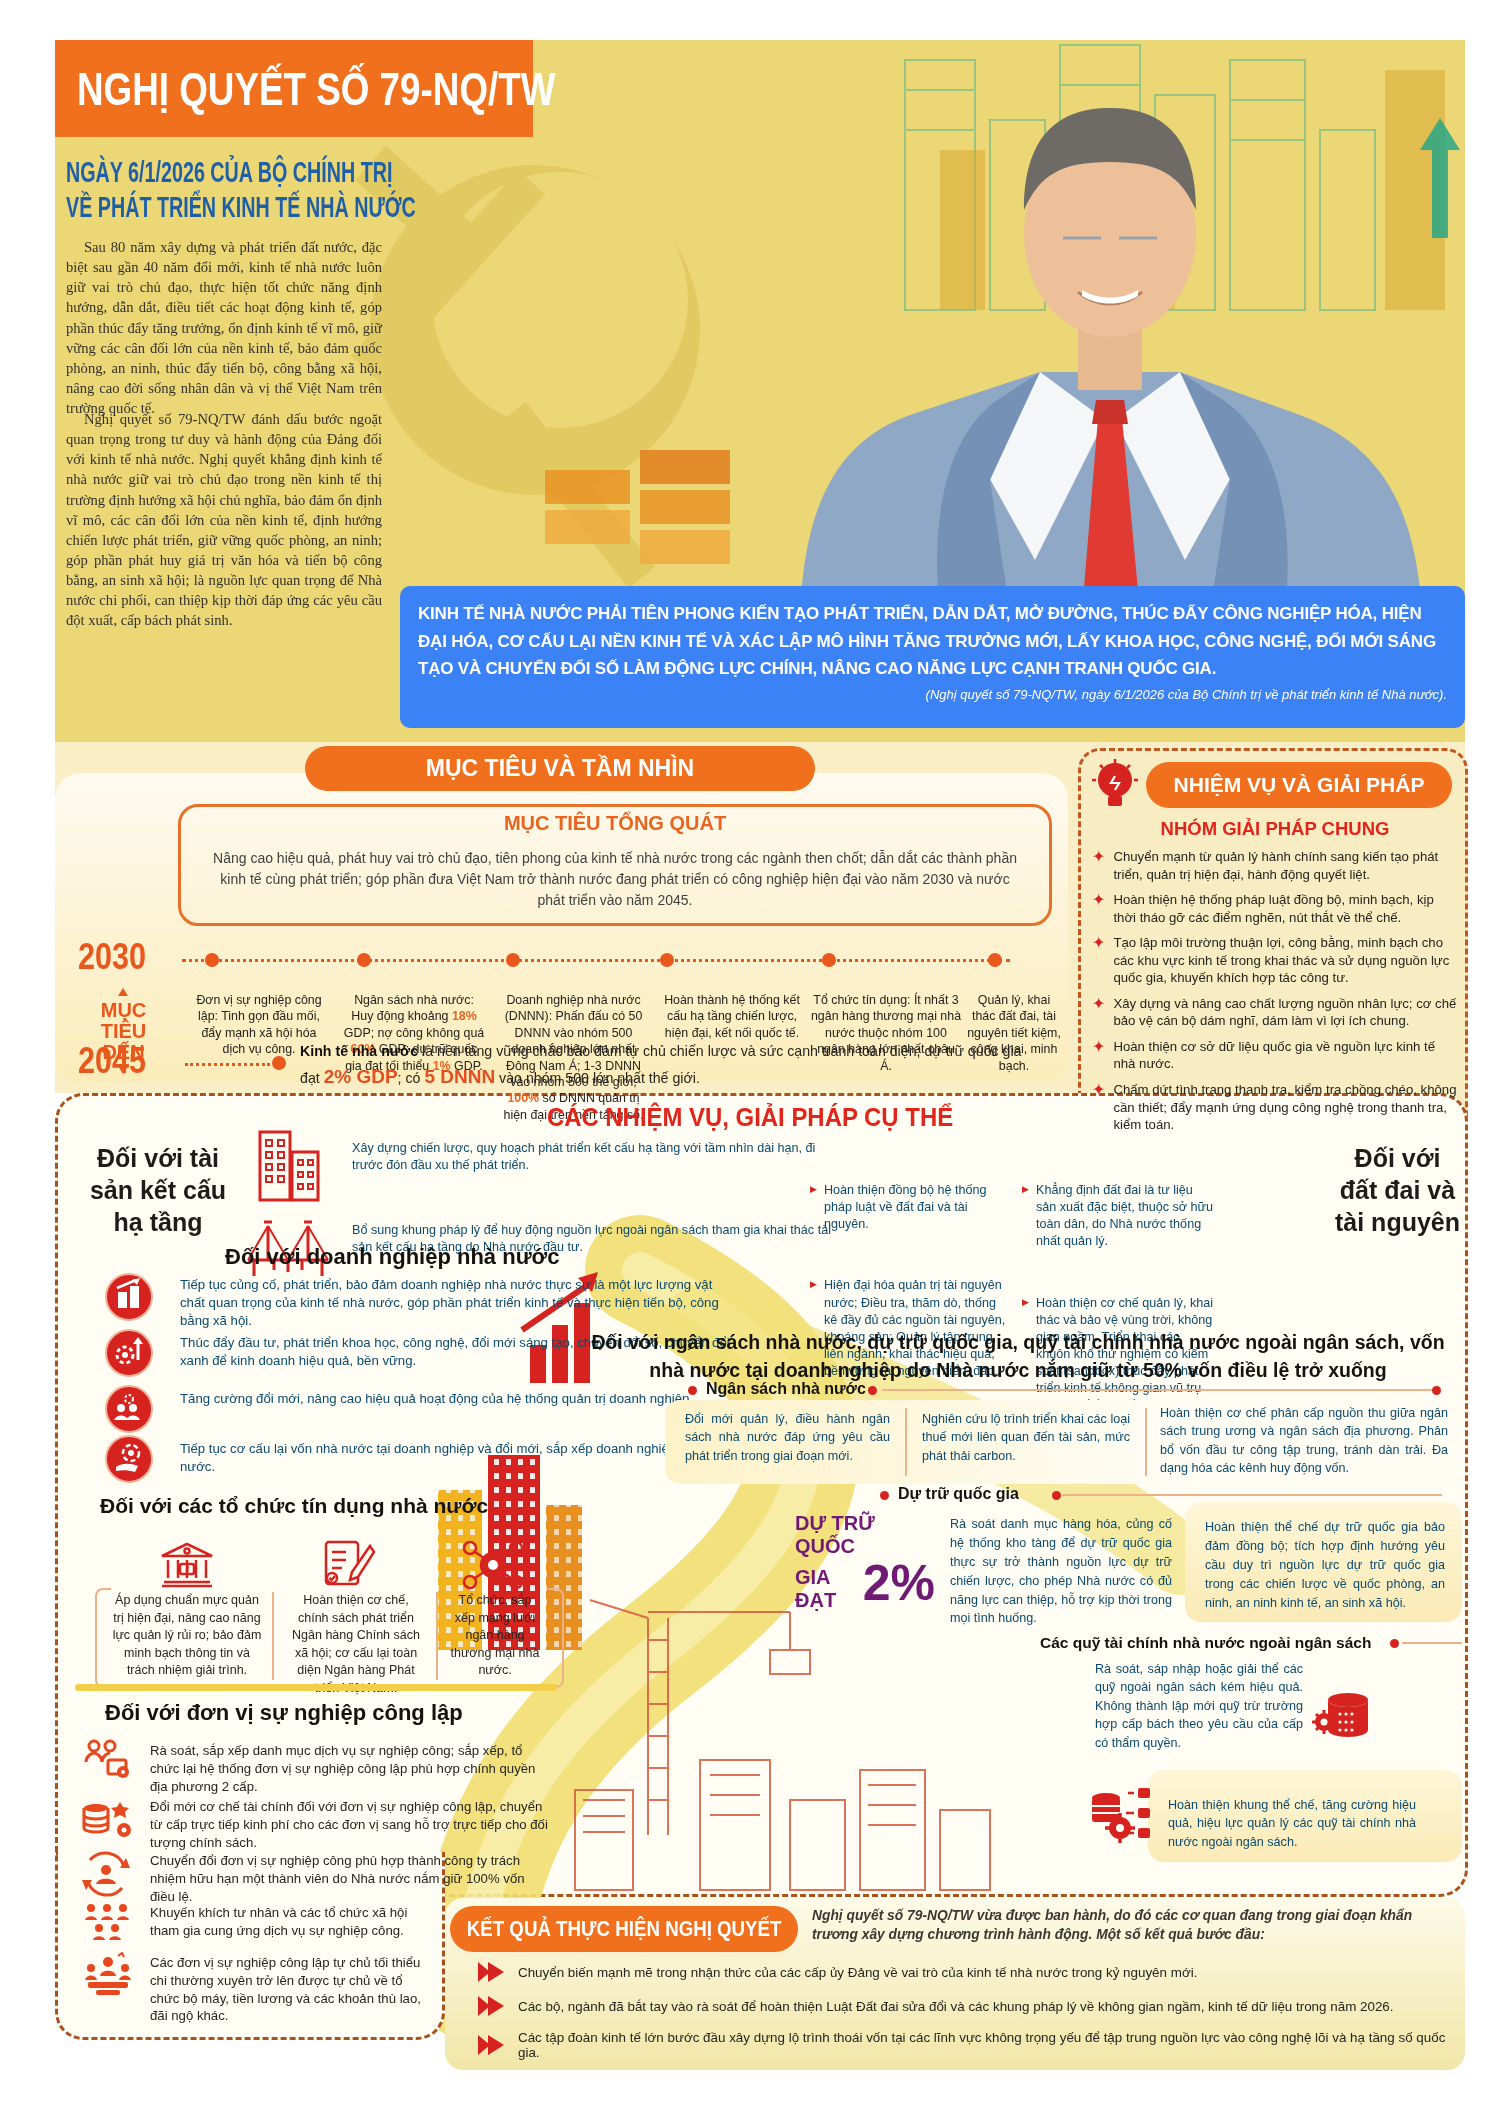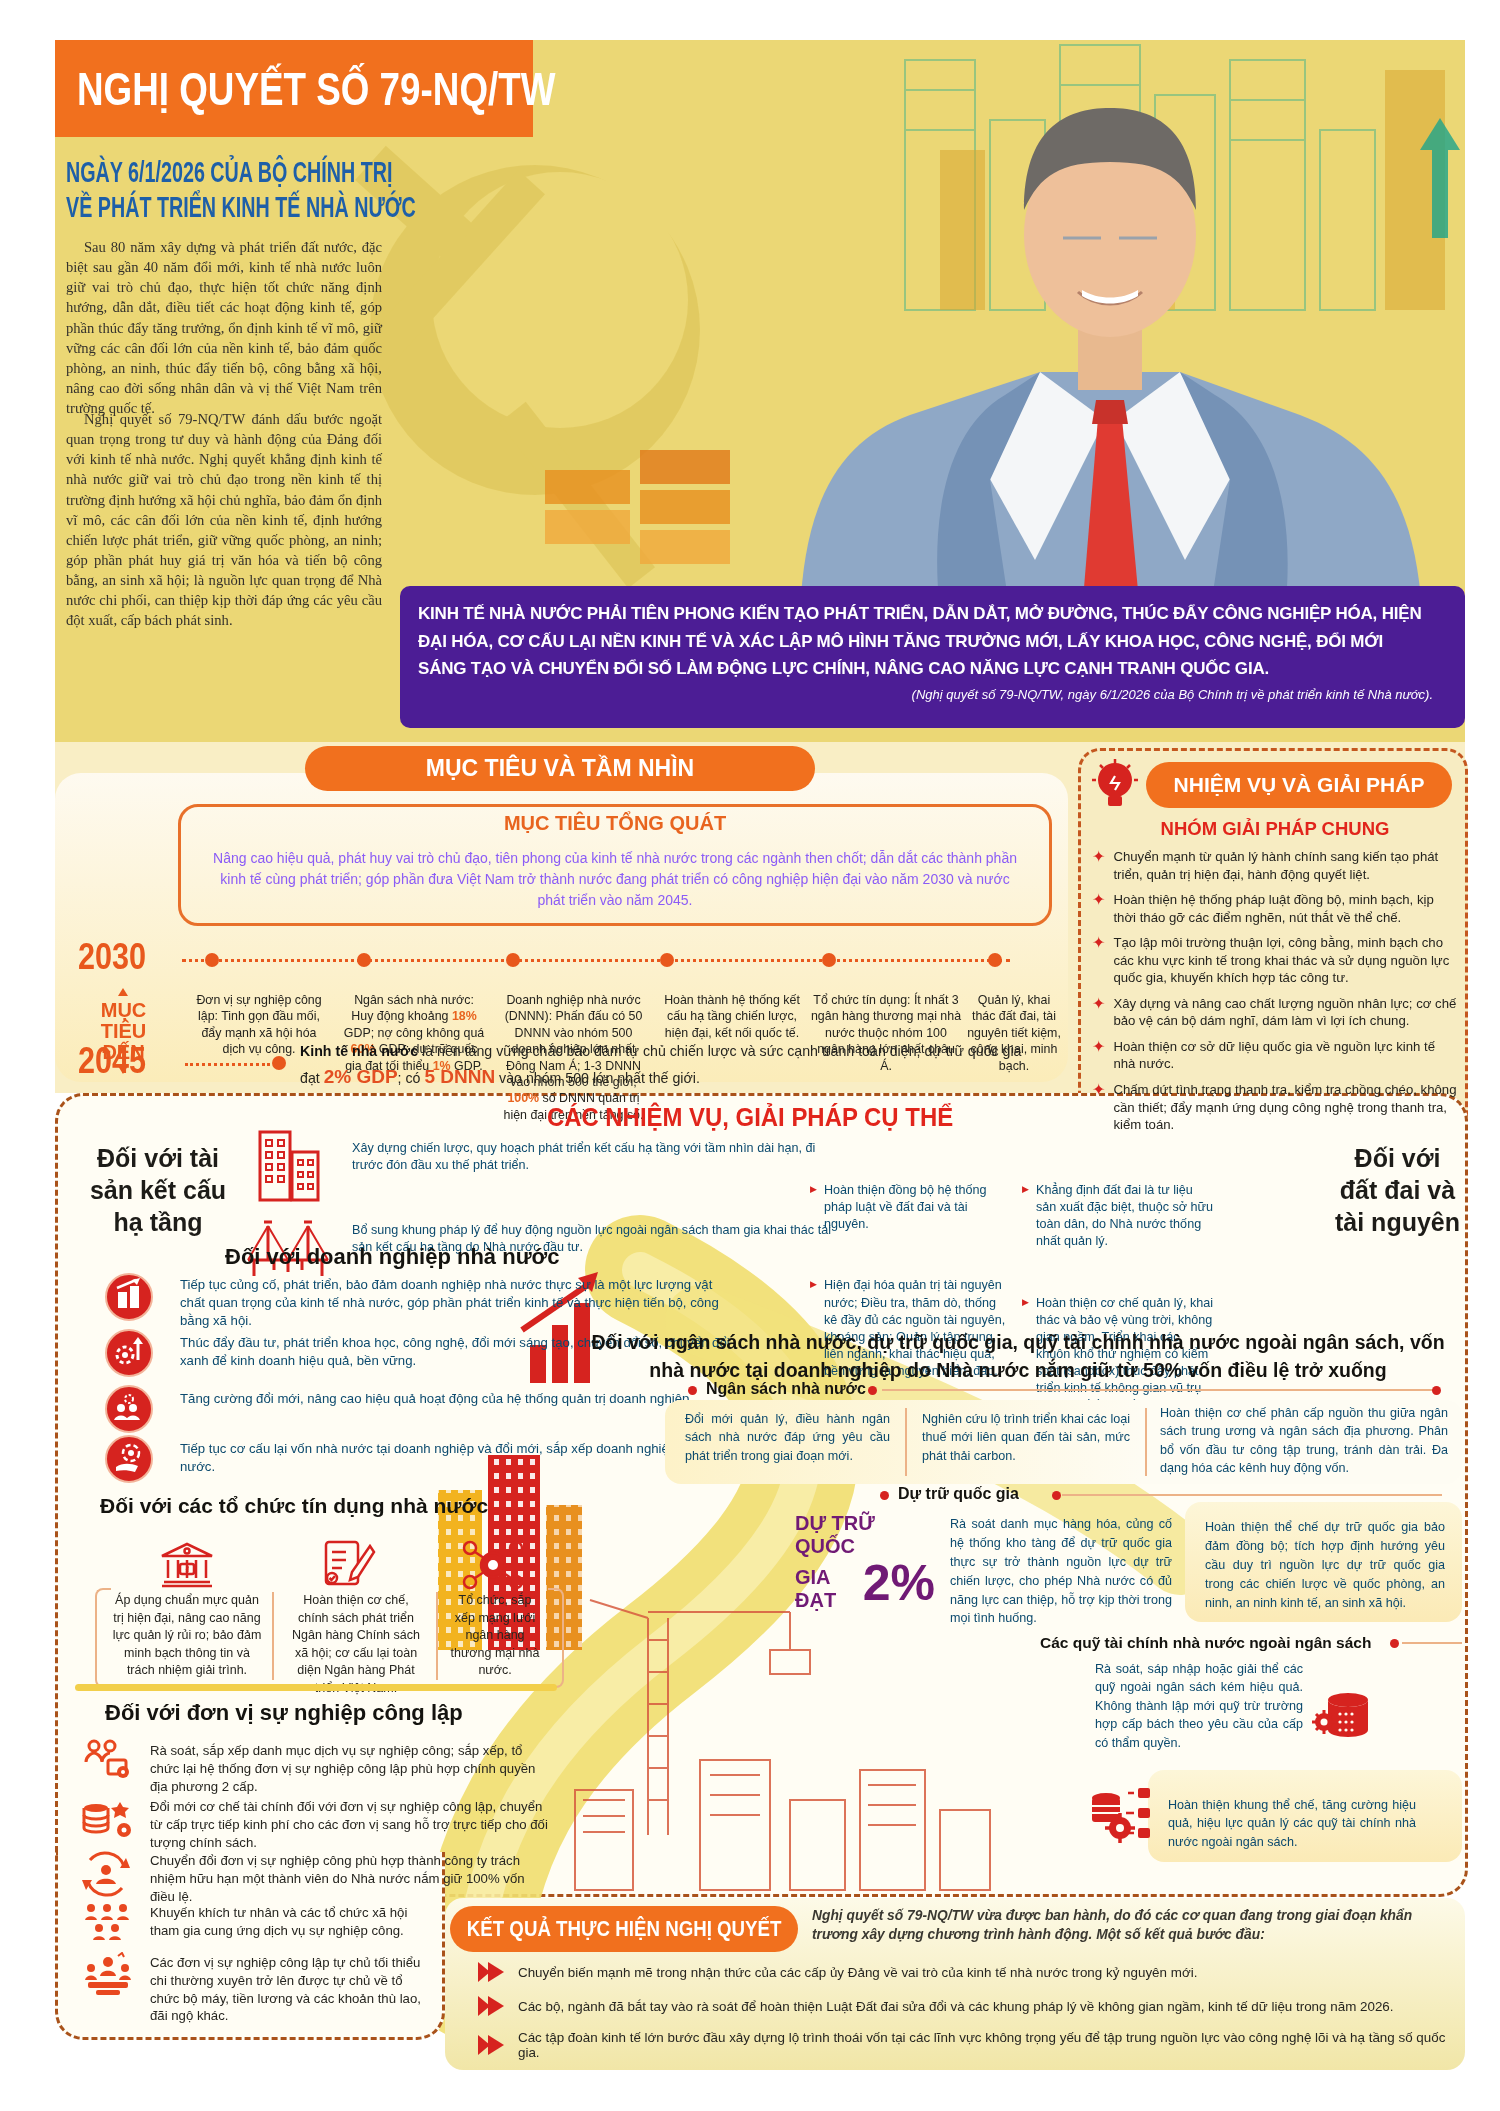--- a/index.html
+++ b/index.html
@@ -14,35 +14,35 @@
   .top-bg{left:55px;top:40px;width:1410px;height:702px;background:#ebd775;}
   .mid-bg{left:55px;top:742px;width:1410px;height:351px;background:#f9eec5;}
   .title-banner{left:55px;top:40px;width:478px;height:97px;background:#f1701e;
     display:flex;align-items:center;}
   .title-banner span{font-size:46px;font-weight:bold;color:#fff;letter-spacing:0;
     transform:scaleX(.8);transform-origin:0 50%;margin-left:22px;white-space:nowrap;}
   .subtitle{left:66px;top:155px;width:620px;color:#1e5fa8;font-weight:bold;font-size:29px;
     line-height:1.2;transform:scaleX(.68);transform-origin:0 0;white-space:nowrap;}
   .para{left:66px;width:316px;font-family:"Liberation Serif",serif;font-size:14.6px;
     line-height:1.38;color:#35322c;text-indent:18px;}
-  .quote-banner{left:400px;top:586px;width:1065px;height:142px;background:#4c1d95;border-radius:10px;
-    padding:14px 32px 8px 18px;box-sizing:border-box;}
+  .quote-banner{left:400px;top:586px;width:1065px;height:142px;background:#3b82f6;border-radius:10px;
+    padding:14px 18px 8px 18px;box-sizing:border-box;}
   .quote-text{color:#fff;font-weight:bold;font-size:17px;line-height:1.62;letter-spacing:-.2px;}
   .quote-attr{color:#fff;font-style:italic;font-size:13px;text-align:right;margin-top:4px;}
 
   
   .obj-panel{left:55px;top:773px;width:1013px;height:309px;border-radius:26px;
     background:linear-gradient(180deg,#fefaf0 0%,#fbecb9 100%);}
   .obj-banner{left:305px;top:746px;width:510px;height:45px;z-index:3;font-size:23px;}
   .pill{background:#f1701e;color:#fff;border-radius:999px;display:flex;align-items:center;
     justify-content:center;font-weight:bold;}
   .mttq-box{left:178px;top:804px;width:874px;height:122px;border:3px solid #e8702a;border-radius:20px;
     box-sizing:border-box;z-index:2;}
   .mttq-title{left:178px;top:812px;width:874px;font-size:20px;font-weight:bold;color:#e8641f;z-index:2;}
-  .mttq-text{left:205px;top:848px;width:820px;font-size:14px;line-height:1.5;color:#8b5cf6;z-index:2;}
+  .mttq-text{left:205px;top:848px;width:820px;font-size:14px;line-height:1.5;color:#404040;z-index:2;}
   .year{font-size:36px;font-weight:bold;color:#e8581d;transform:scaleX(.85);transform-origin:0 50%;z-index:2;}
   .dotline{border-top:3px dotted #e8581d;z-index:2;}
   .tdot{width:14px;height:14px;border-radius:50%;background:#e8571c;z-index:3;}
   .tl-col{top:992px;font-size:12.4px;line-height:1.32;color:#24231e;text-align:center;z-index:2;}
   .hl{font-weight:bold;color:#e8641f;}
   .big-val{font-weight:bold;color:#e34f22;font-size:19px;}
   .bold{font-weight:bold;color:#111;}
   .vert-lbl{left:75px;top:1000px;width:97px;text-align:center;color:#e8581d;font-weight:bold;
     font-size:20px;line-height:1.05;z-index:2;}
   .varrow{width:0;height:0;border-left:5px solid transparent;border-right:5px solid transparent;z-index:2;}

